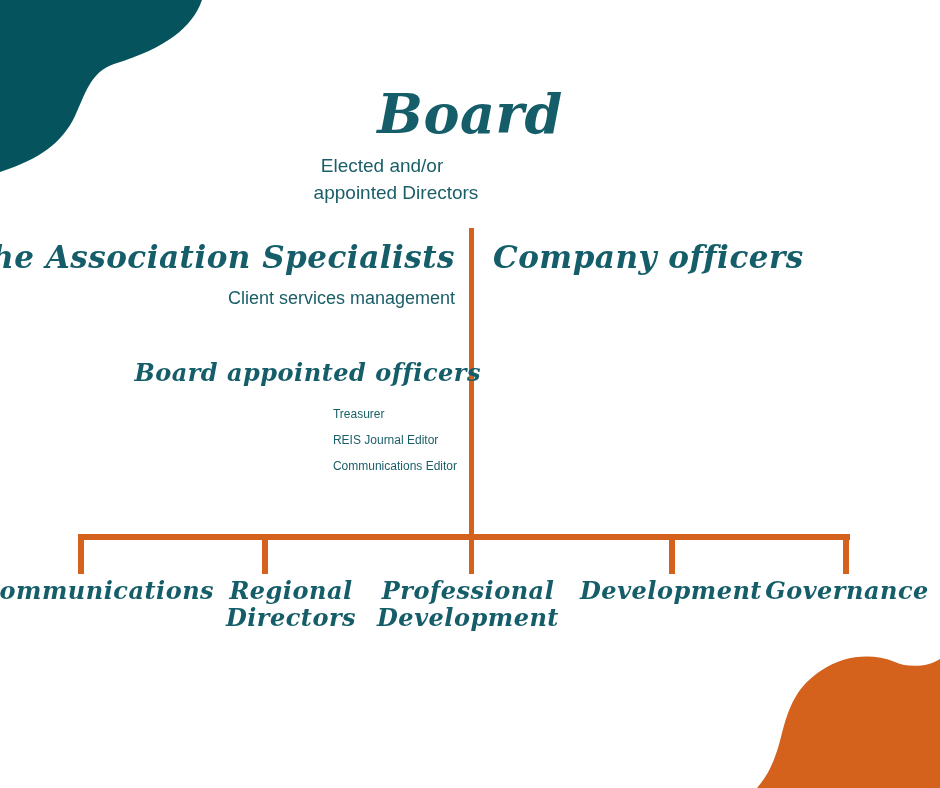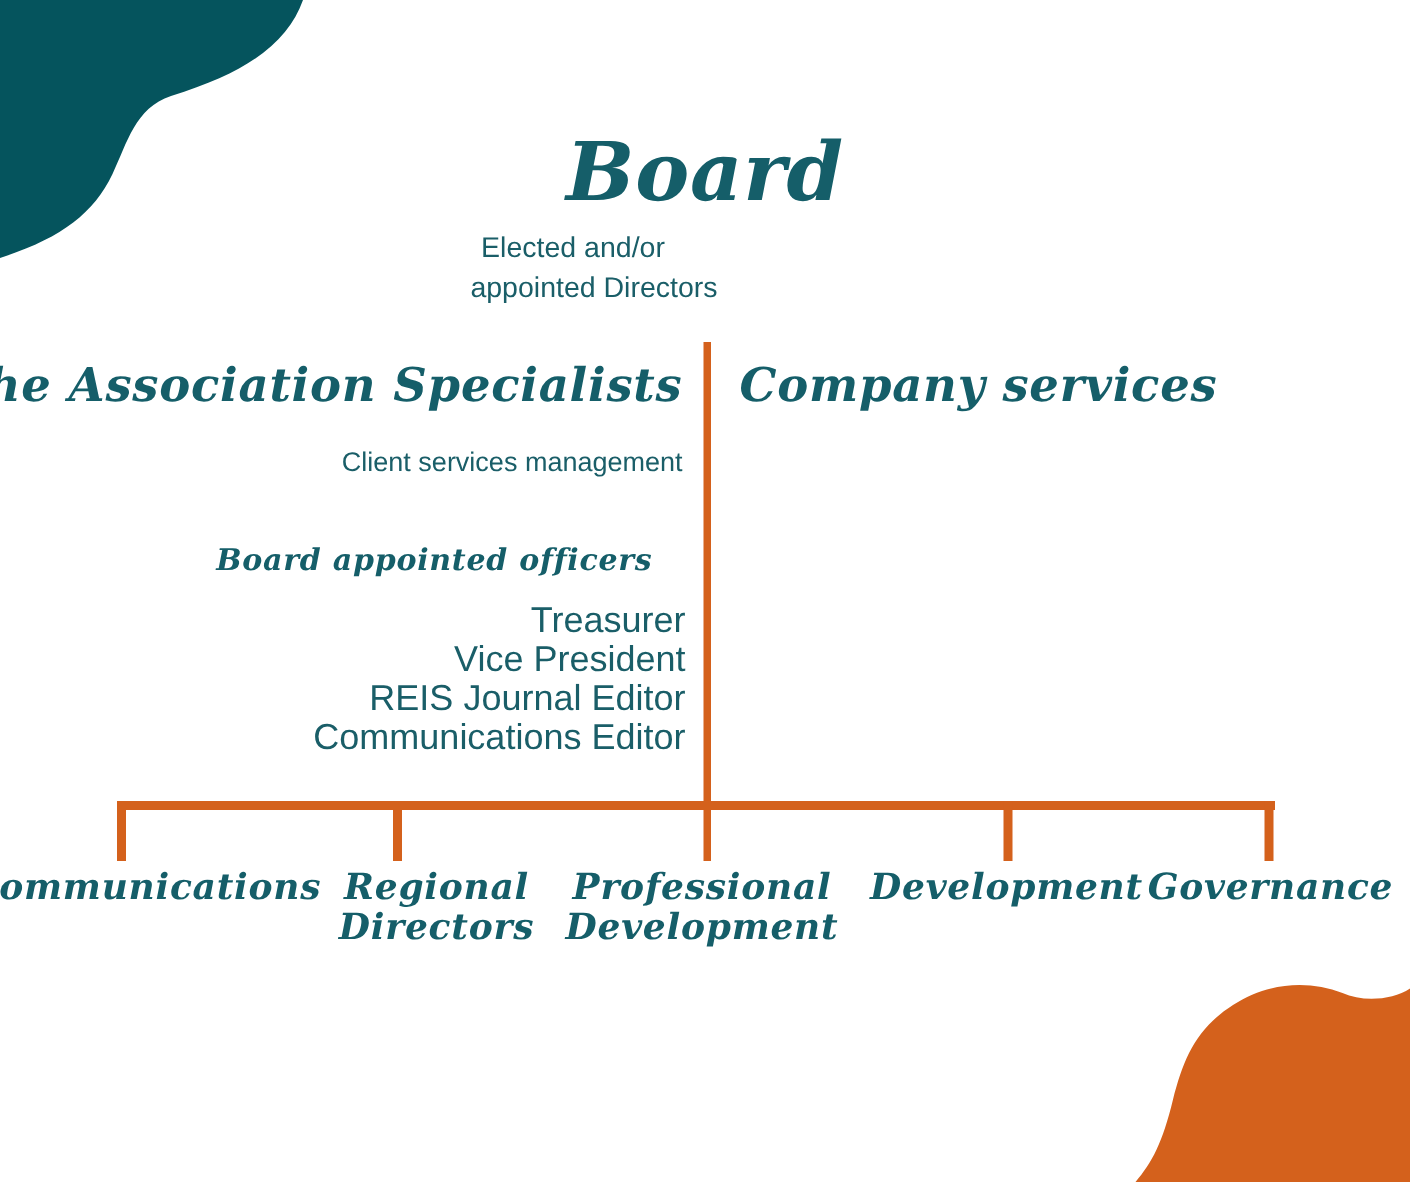--- a/index.html
+++ b/index.html
@@ -76,46 +76,46 @@
   .assoc-heading {
     position: absolute;
     right: 485px;
     top: 237px;
     font-size: 31px;
     line-height: 40px;
   }
   .assoc-sub {
     position: absolute;
     right: 485px;
-    top: 296px;
+    top: 286px;
     font-size: 18px;
     line-height: 24px;
     text-align: center;
   }
   .company-secretary {
     position: absolute;
     left: 493px;
     top: 237px;
     font-size: 31px;
     line-height: 40px;
   }
   .officers-heading {
     position: absolute;
-    right: 505px;
+    right: 459px;
     top: 352px;
-    font-size: 20px;
+    font-size: 24px;
     line-height: 42px;
   }
   .officers-list {
     position: absolute;
     right: 483px;
     top: 401px;
-    font-size: 24px;
+    font-size: 12px;
     line-height: 26px;
-    text-align: right;
+    text-align: left;
     list-style: none;
   }
   .branch-label {
     position: absolute;
     top: 577px;
     transform: translateX(-50%);
     text-align: center;
     font-size: 24px;
     line-height: 27px;
   }
@@ -140,26 +140,25 @@
   <div class="v-line"></div>
   <div class="h-line"></div>
   <div class="stub" style="left:78px;"></div>
   <div class="stub" style="left:262px;"></div>
   <div class="stub" style="left:669px;"></div>
   <div class="stub" style="left:843px;"></div>
 
   <div class="assoc-heading script">The Association Specialists</div>
   <div class="assoc-sub sans">Client services management</div>
 
-  <div class="company-secretary script">Company services</div>
+  <div class="company-secretary script">Company officers</div>
 
   <div class="officers-heading script">Board appointed officers</div>
   <ul class="officers-list sans">
     <li>Treasurer</li>
-    <li>Vice President</li>
     <li>REIS Journal Editor</li>
     <li>Communications Editor</li>
   </ul>
 
   <div class="branch-label script" style="left:97px;">
     <span>Communications</span>
   </div>
   <div class="branch-label script" style="left:266px;margin-left:25px;">
     <span>Regional</span>
     <span>Directors</span>

